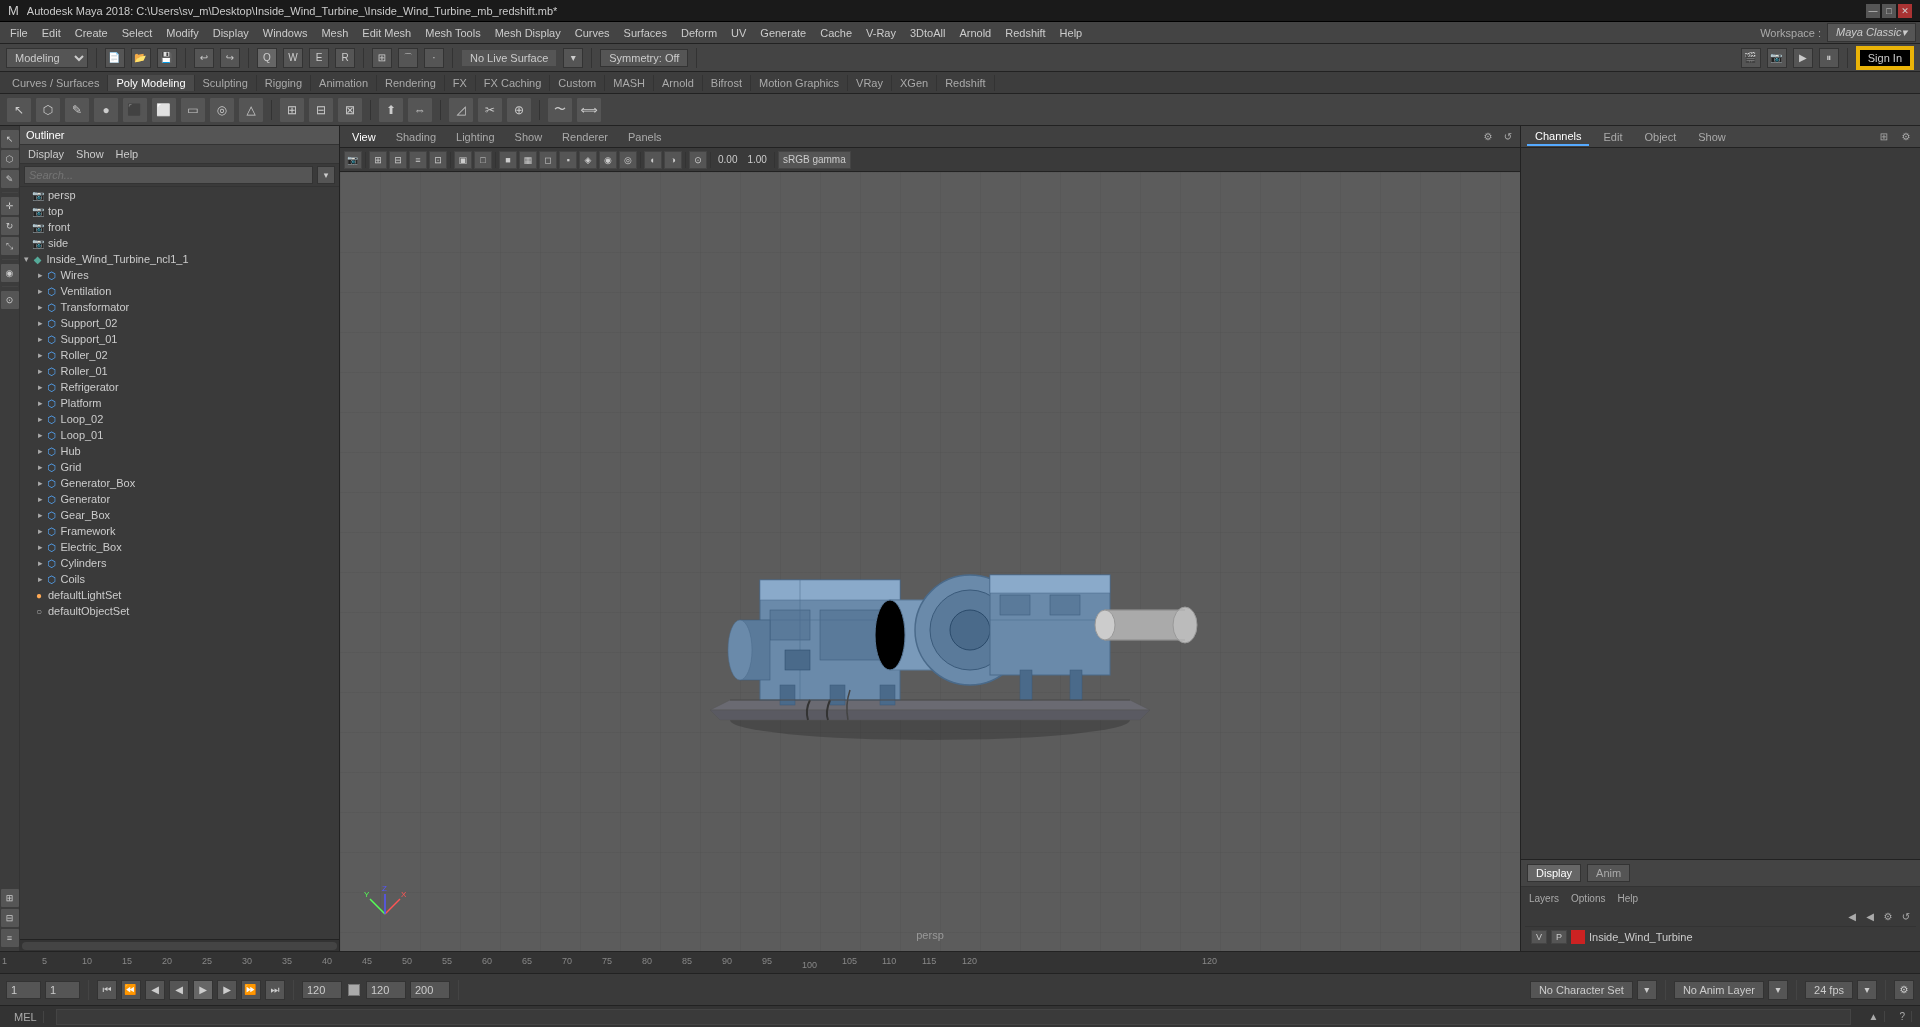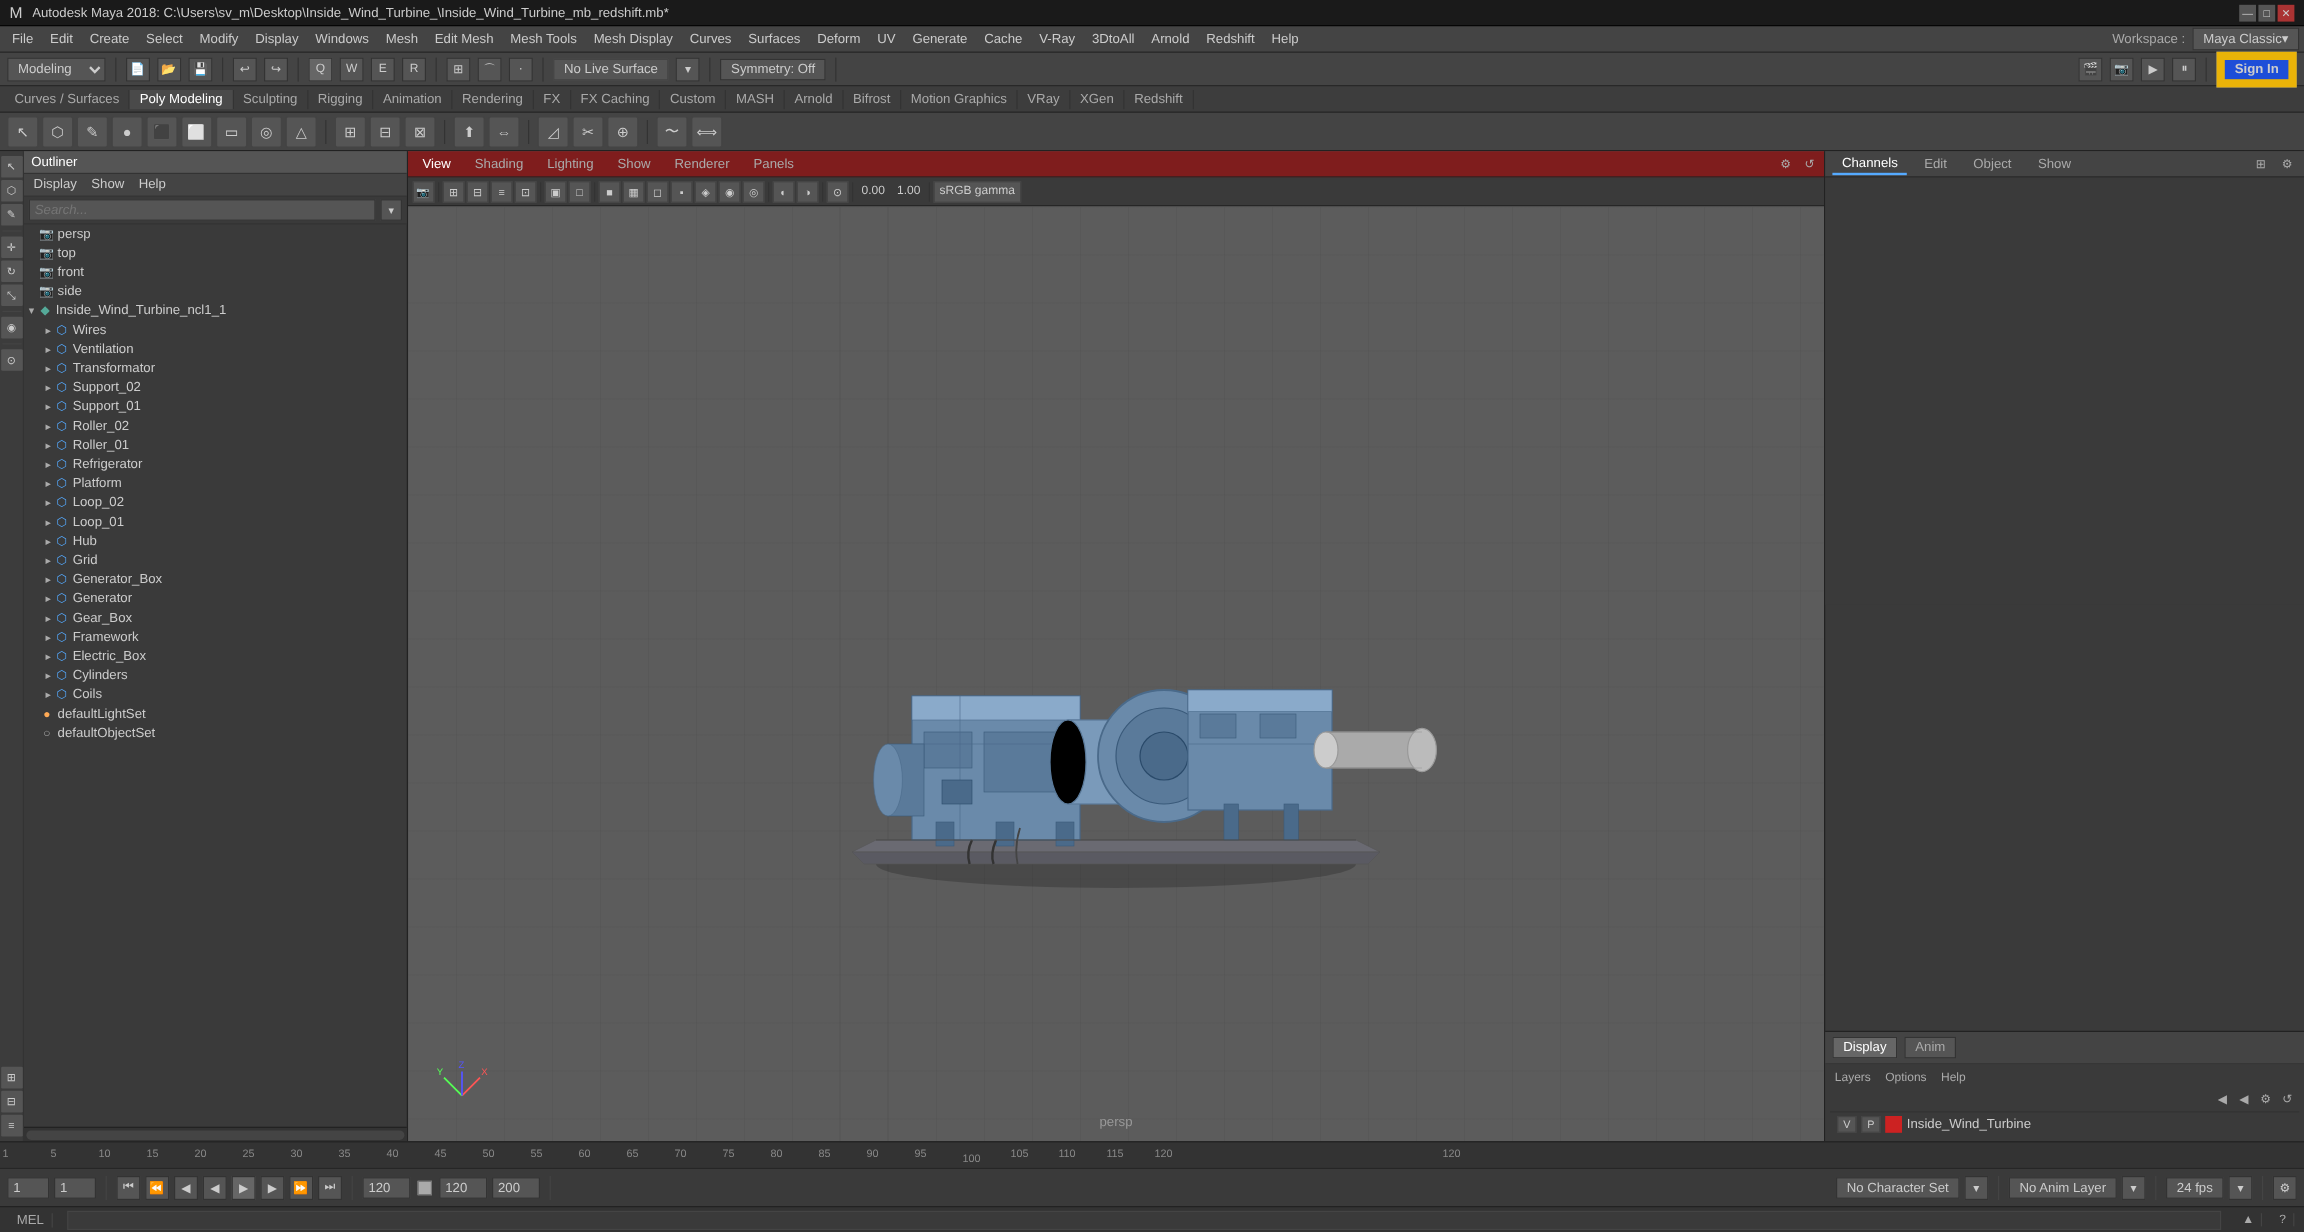--- a/index.html
+++ b/index.html
@@ -200,21 +200,21 @@
 
     
     #viewport {
       flex: 1;
       background: #555;
       display: flex;
       flex-direction: column;
       position: relative;
     }
     #viewport-tabs {
-      background: #7f1d1d;
+      background: #404040;
       height: 22px;
       display: flex;
       align-items: center;
       padding: 0 4px;
       gap: 4px;
       border-bottom: 1px solid #222;
     }
     .vp-tab {
       padding: 2px 8px;
       cursor: pointer;
@@ -484,21 +484,21 @@
   <div class="menu-item">UV</div>
   <div class="menu-item">Generate</div>
   <div class="menu-item">Cache</div>
   <div class="menu-item">V-Ray</div>
   <div class="menu-item">3DtoAll</div>
   <div class="menu-item">Arnold</div>
   <div class="menu-item">Redshift</div>
   <div class="menu-item">Help</div>
   <div style="flex:1;"></div>
   <div style="color:#aaa; font-size:11px; padding:0 4px;">Workspace :</div>
-  <div style="background:#555; border:1px solid #333; padding:2px 8px; font-size:11px; color:#ccc; cursor:pointer;">Maya Classic▾</div>
+  <div style="background:#555; border:1px solid #333; padding:2px 8px; font-size:11px; color:#ccc; cursor:pointer;font-style:italic;">Maya Classic▾</div>
 </div>
 
 <div id="modebar">
   <select class="mode-select">
     <option>Modeling</option>
     <option>Rigging</option>
     <option>Animation</option>
     <option>FX</option>
     <option>Rendering</option>
     <option>Customize</option>
@@ -524,21 +524,21 @@
   <div class="toolbar-btn">▾</div>
   <div class="toolbar-sep"></div>
   <div style="background:#555; border:1px solid #333; padding:2px 8px; font-size:11px; color:#ccc; cursor:pointer;">Symmetry: Off</div>
   <div class="toolbar-sep"></div>
   <div style="flex:1;"></div>
   <div class="toolbar-btn">🎬</div>
   <div class="toolbar-btn">📷</div>
   <div class="toolbar-btn">▶</div>
   <div class="toolbar-btn">⏸</div>
   <div class="toolbar-sep"></div>
-  <div style="background:#1d4ed8; border:7px solid #eab308; padding:2px 8px; font-size:11px; color:#ccc; cursor:pointer;font-weight:bold;">Sign In</div>
+  <div style="background:#000000; border:4px solid #eab308; padding:2px 8px; font-size:11px; color:#ccc; cursor:pointer;">Sign In</div>
 </div>
 
 <div id="cattabs">
   <div class="cattab">Curves / Surfaces</div>
   <div class="cattab active">Poly Modeling</div>
   <div class="cattab">Sculpting</div>
   <div class="cattab">Rigging</div>
   <div class="cattab">Animation</div>
   <div class="cattab">Rendering</div>
   <div class="cattab">FX</div>

